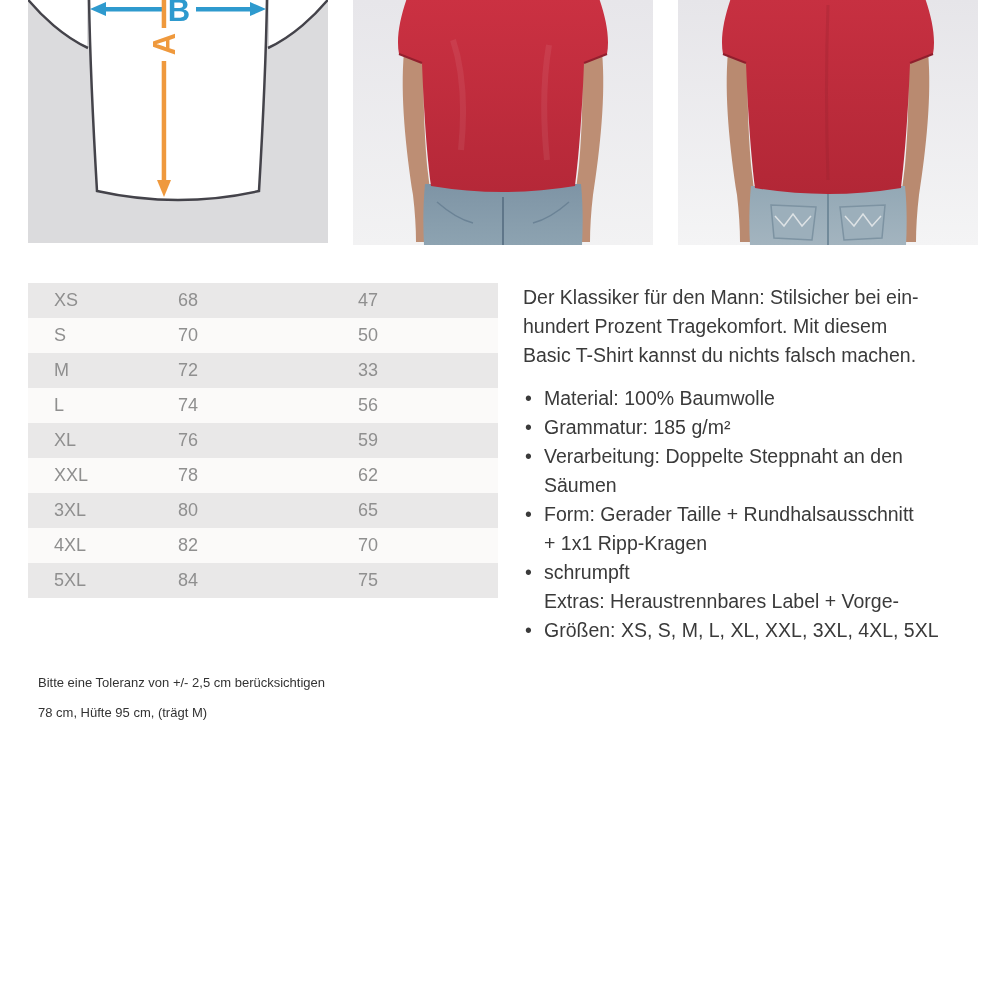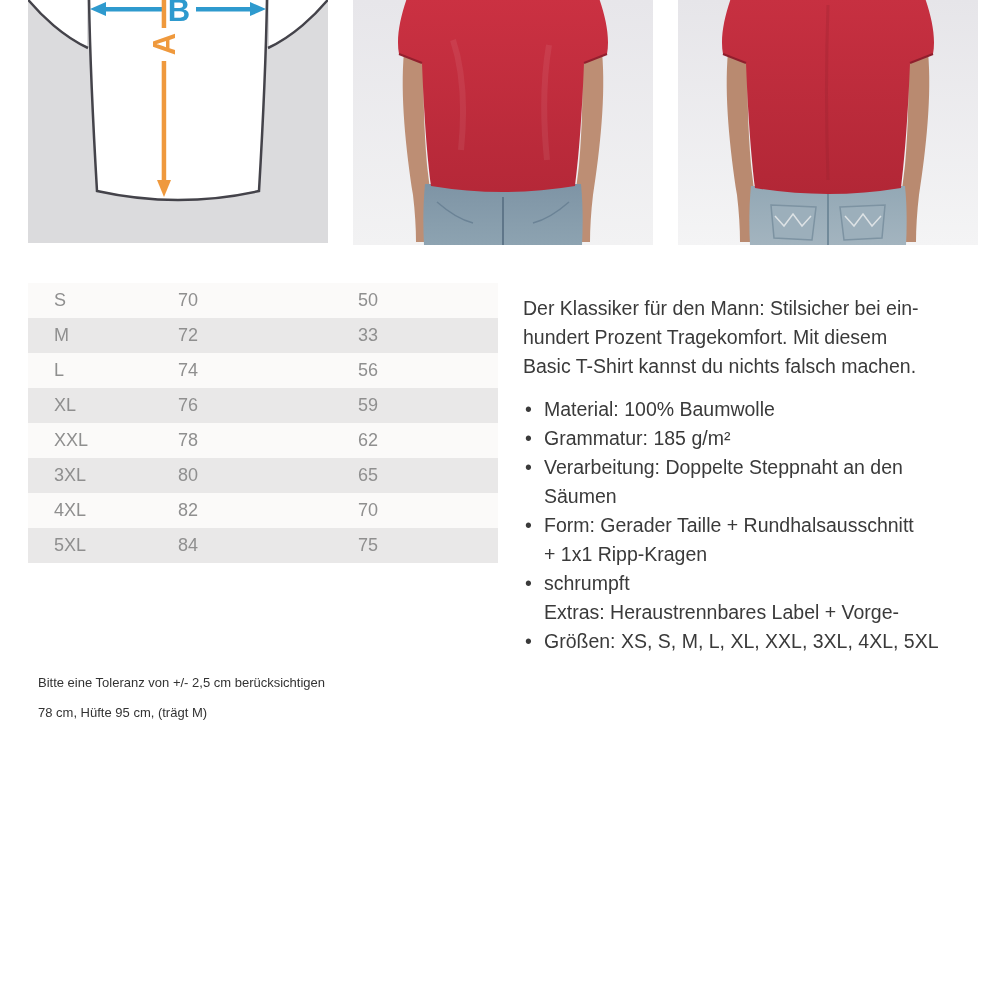--- a/index.html
+++ b/index.html
@@ -16,21 +16,21 @@
   
   .size-table { position:absolute; left:28px; top:283px; width:470px; font-size:18px; color:#8f8f8f; }
   .st-header { display:flex; height:34px; align-items:center; background:#f8f4ef; color:#94908a; }
   .st-row { display:flex; height:35px; align-items:center; }
   .st-row.odd  { background:#e9e8e8; }
   .st-row.even { background:#fbfaf9; }
   .c1 { width:150px; padding-left:26px; }
   .c2 { width:180px; }
   .c3 { flex:1; }
   
-  .description { position:absolute; left:523px; top:294px; width:470px; font-size:19.5px; line-height:29px; color:#3a3a3a; }
+  .description { position:absolute; left:523px; top:283px; width:470px; font-size:19.5px; line-height:29px; color:#3a3a3a; }
   .bullets { margin-top:14px; }
   .bullet { position:relative; padding-left:21px; }
   .bullet-marker { position:absolute; left:2px; top:0; color:#3a3a3a; }
   
   .notes { position:absolute; left:38px; top:668px; width:480px; font-size:13px; line-height:30px; color:#333333; }
   .notes .bold { font-weight:bold; }
 </style>
 </head>
 <body>
 
@@ -127,20 +127,25 @@
       <path d="M 167,216 L 176,226 L 185,214 L 194,226 L 203,216" stroke="#dde2e5" stroke-width="1.5" fill="none"></path>
 
       <path d="M 53,-2 C 46,18 42,38 45,54 L 68,63 C 70,115 73,155 77,188 Q 150,200 223,188 C 227,155 230,115 232,63 L 255,54 C 258,38 254,18 247,-2 Z" fill="url(#shirtB)"></path>
       <path d="M 45,54 L 68,63" stroke="#8f1f2d" stroke-width="2"></path>
       <path d="M 255,54 L 232,63" stroke="#8f1f2d" stroke-width="2"></path>
       <path d="M 150,5 C 148,60 148,120 150,180" stroke="#8f1f2d" stroke-opacity="0.25" stroke-width="3" fill="none"></path>
     </svg>
   </div>
 
   <div class="size-table">
+    <div class="st-row odd">
+      <div class="c1">XS</div>
+      <div class="c2">68</div>
+      <div class="c3">47</div>
+    </div>
     <div class="st-row even">
       <div class="c1">S</div>
       <div class="c2">70</div>
       <div class="c3">50</div>
     </div>
     <div class="st-row odd">
       <div class="c1">M</div>
       <div class="c2">72</div>
       <div class="c3">33</div>
     </div>

